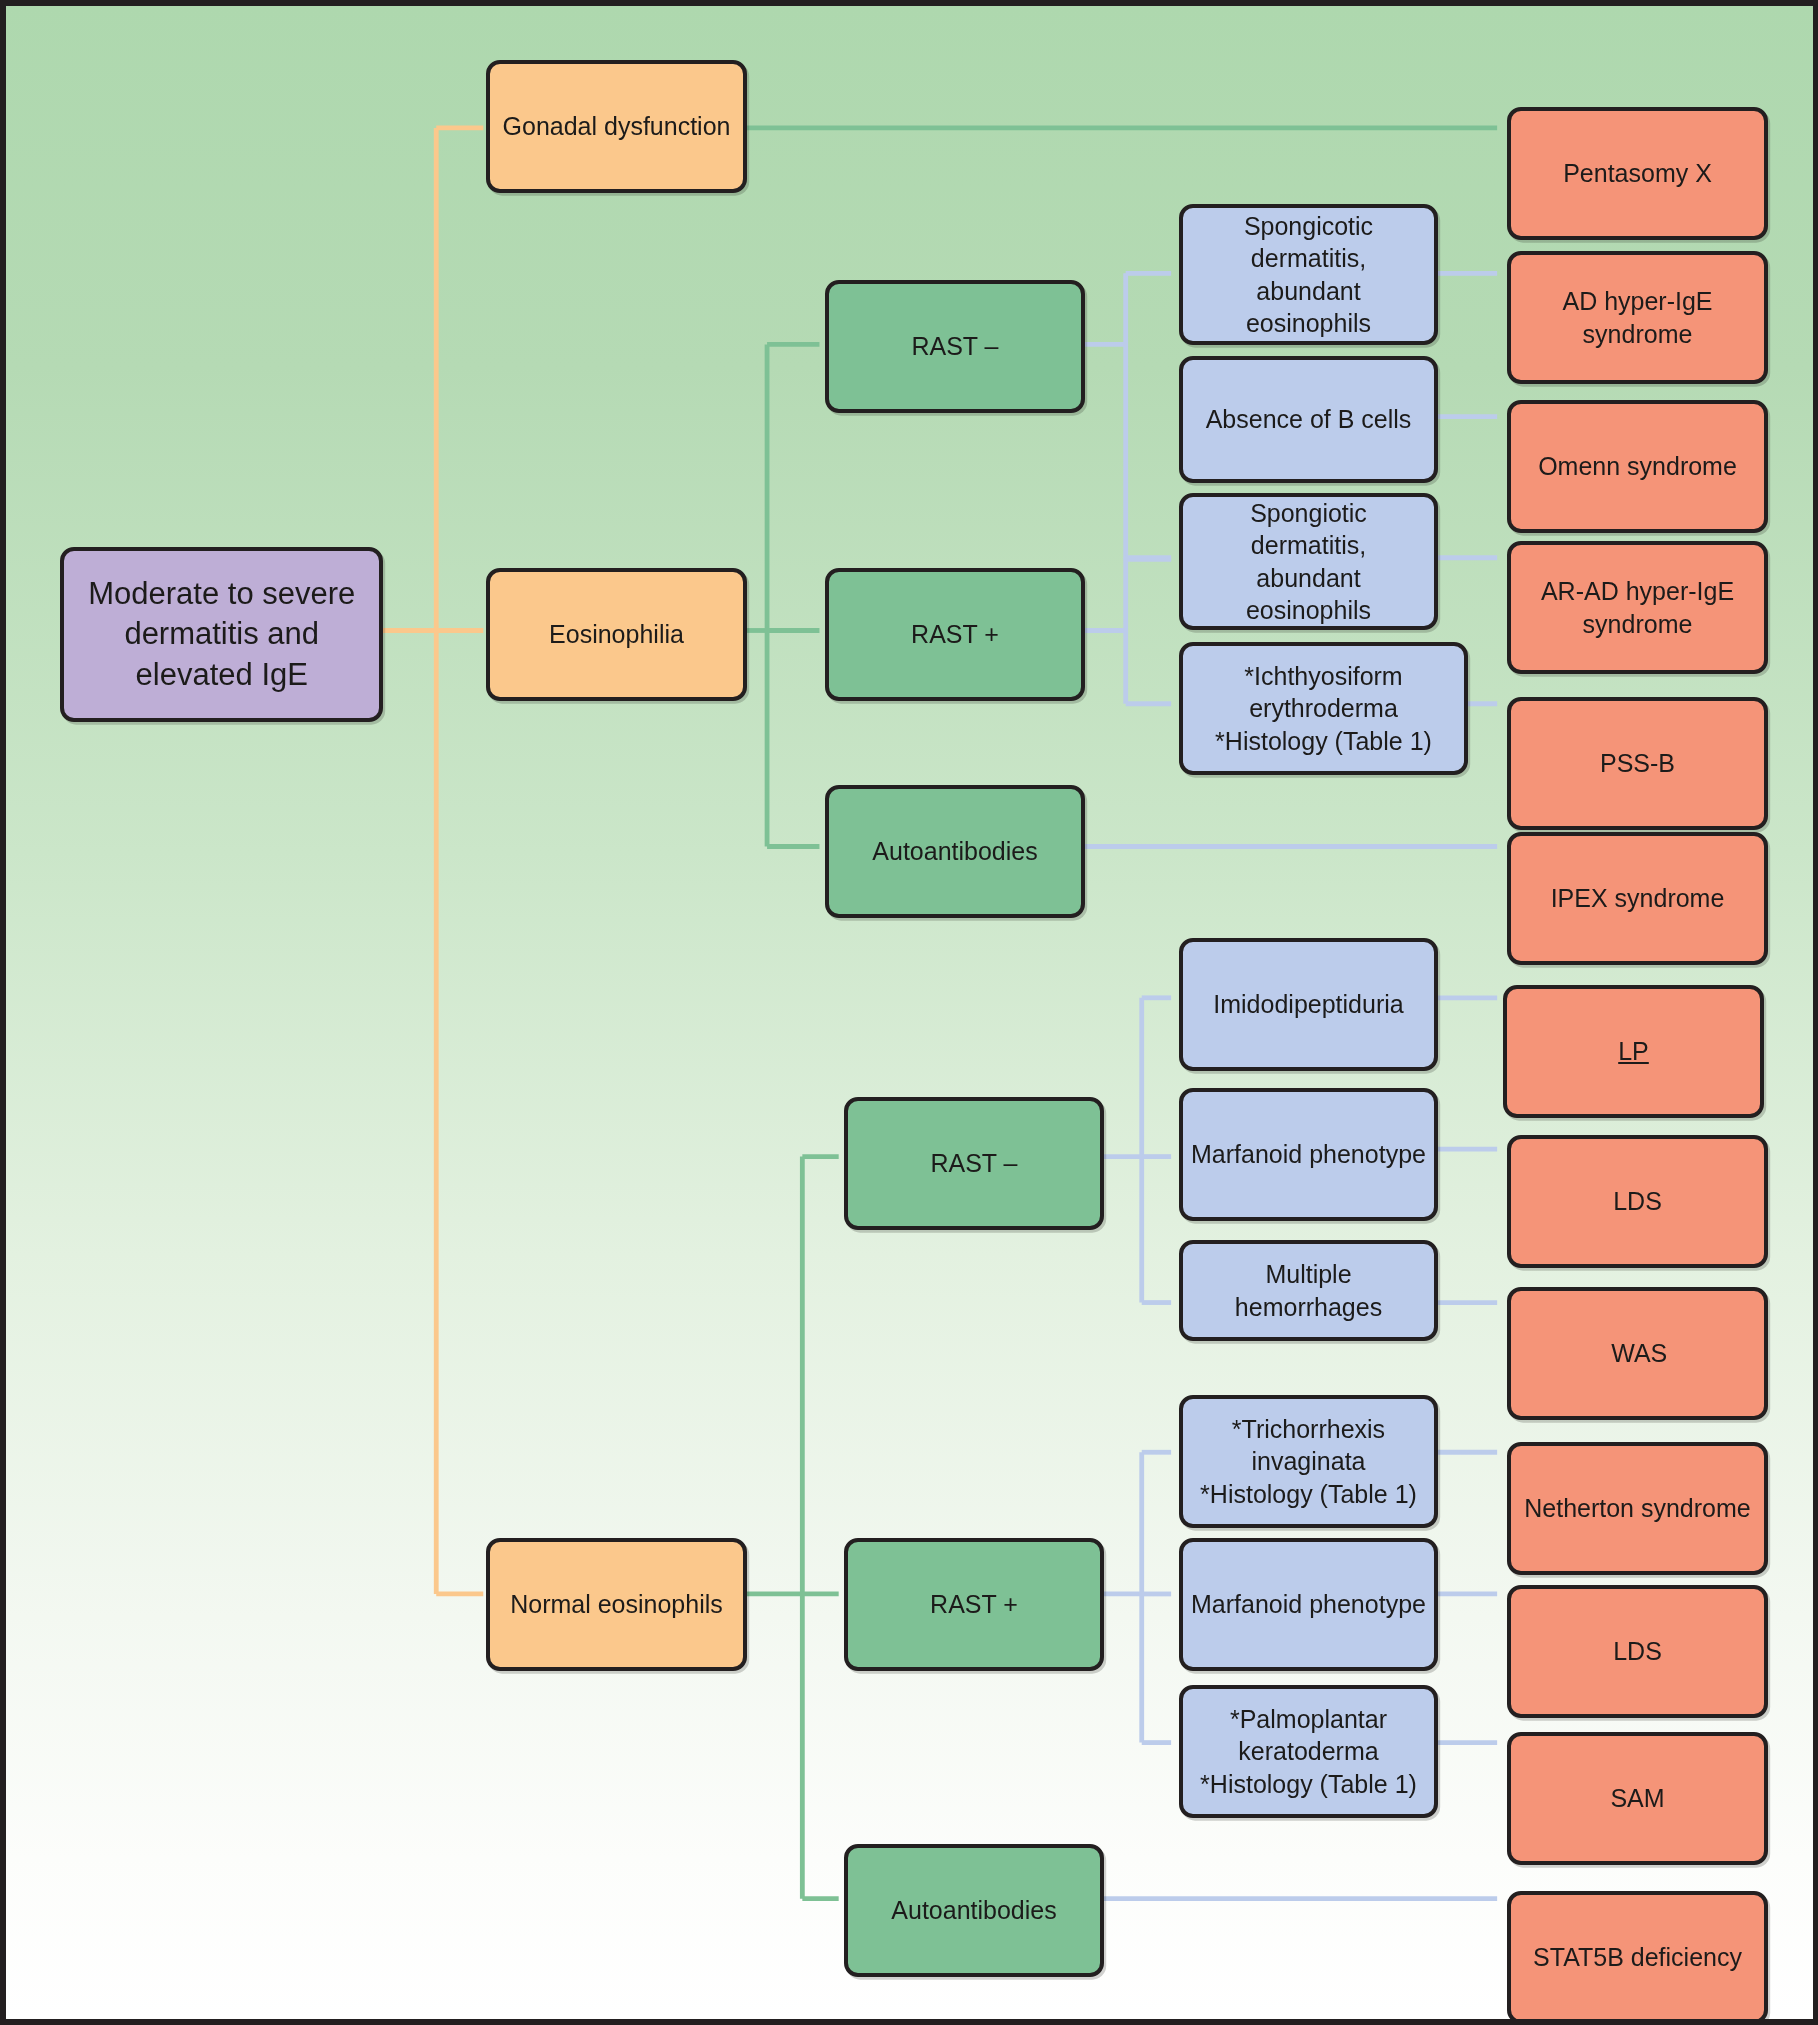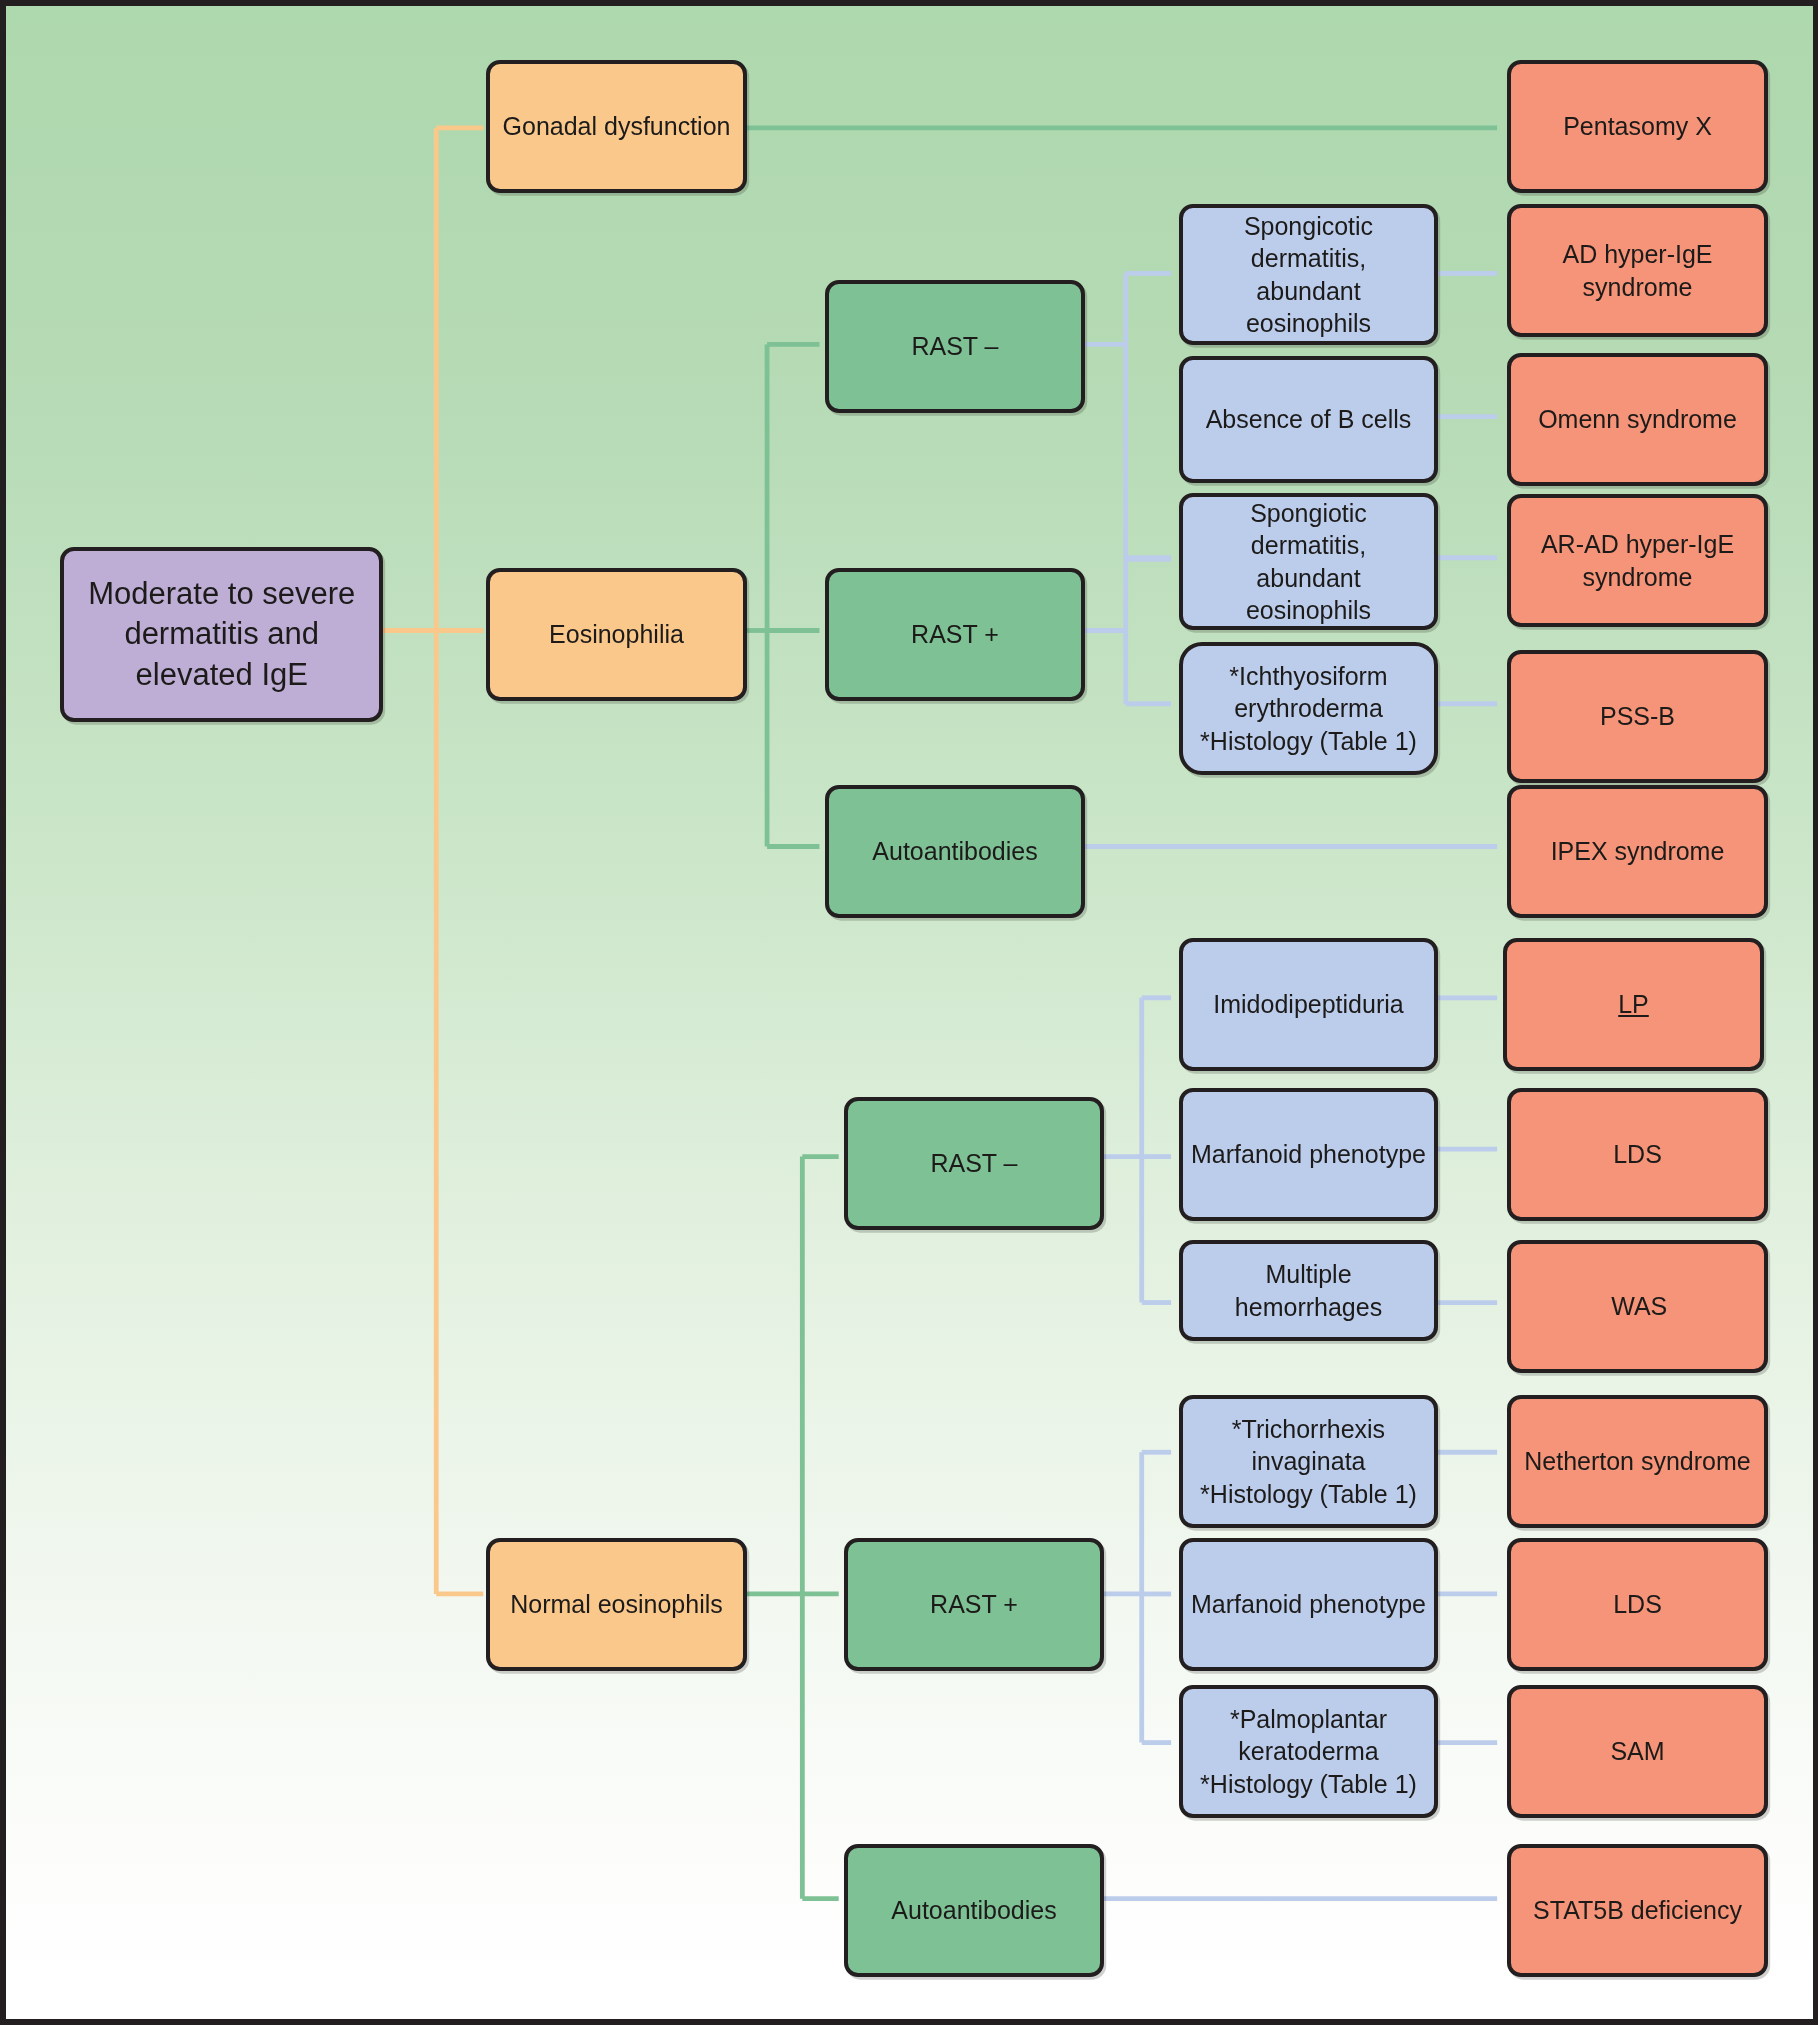--- a/index.html
+++ b/index.html
@@ -33,21 +33,21 @@
     line-height:1.30;
     padding:3.2px 7.5px;
     white-space:pre-line;
     z-index:5;
     box-shadow:2.2px 2.7px 0 rgba(30,28,26,0.20);
   }
   .n-root    {background:#beaed6;font-size:31px;}
   .n-stage   {background:#fbc88c;font-size:25px;}
   .n-test    {background:#7ec195;font-size:25px;}
   .n-finding {background:#bccceb;font-size:25px;}
-  .n-dx      {background:#f59478;font-size:25px;}
+  .n-dx      {background:#f59478;font-size:25px;margin-top:47px;}
 </style>
 </head>
 <body>
 
 <div id="page">
 
   <svg id="wires" viewBox="0 0 3381 3765" preserveAspectRatio="none">
 
     <g stroke="#fbc88c" stroke-width="9">
 
@@ -146,21 +146,21 @@
   <div class="node n-finding" style="left:1173px;top:198px;width:259px;height:141px;">Spongicotic
 dermatitis,
 abundant eosinophils</div>
 
   <div class="node n-finding" style="left:1173px;top:350px;width:259px;height:127px;text-align:right;">Absence of B cells</div>
 
   <div class="node n-finding" style="left:1173px;top:487px;width:259px;height:137px;">Spongiotic
 dermatitis,
 abundant eosinophils</div>
 
-  <div class="node n-finding" style="left:1173px;top:636px;width:259px;height:133px;border-radius:23px;">*Ichthyosiform
+  <div class="node n-finding" style="left:1173px;top:636px;width:289px;height:133px;">*Ichthyosiform
 erythroderma
 *Histology (Table 1)</div>
 
   <div class="node n-finding" style="left:1173px;top:932px;width:259px;height:133px;">Imidodipeptiduria</div>
 
   <div class="node n-finding" style="left:1173px;top:1082px;width:259px;height:133px;">Marfanoid phenotype</div>
 
   <div class="node n-finding" style="left:1173px;top:1234px;width:259px;height:101px;">Multiple hemorrhages</div>
 
   <div class="node n-finding" style="left:1173px;top:1389px;width:259px;height:133px;">*Trichorrhexis

